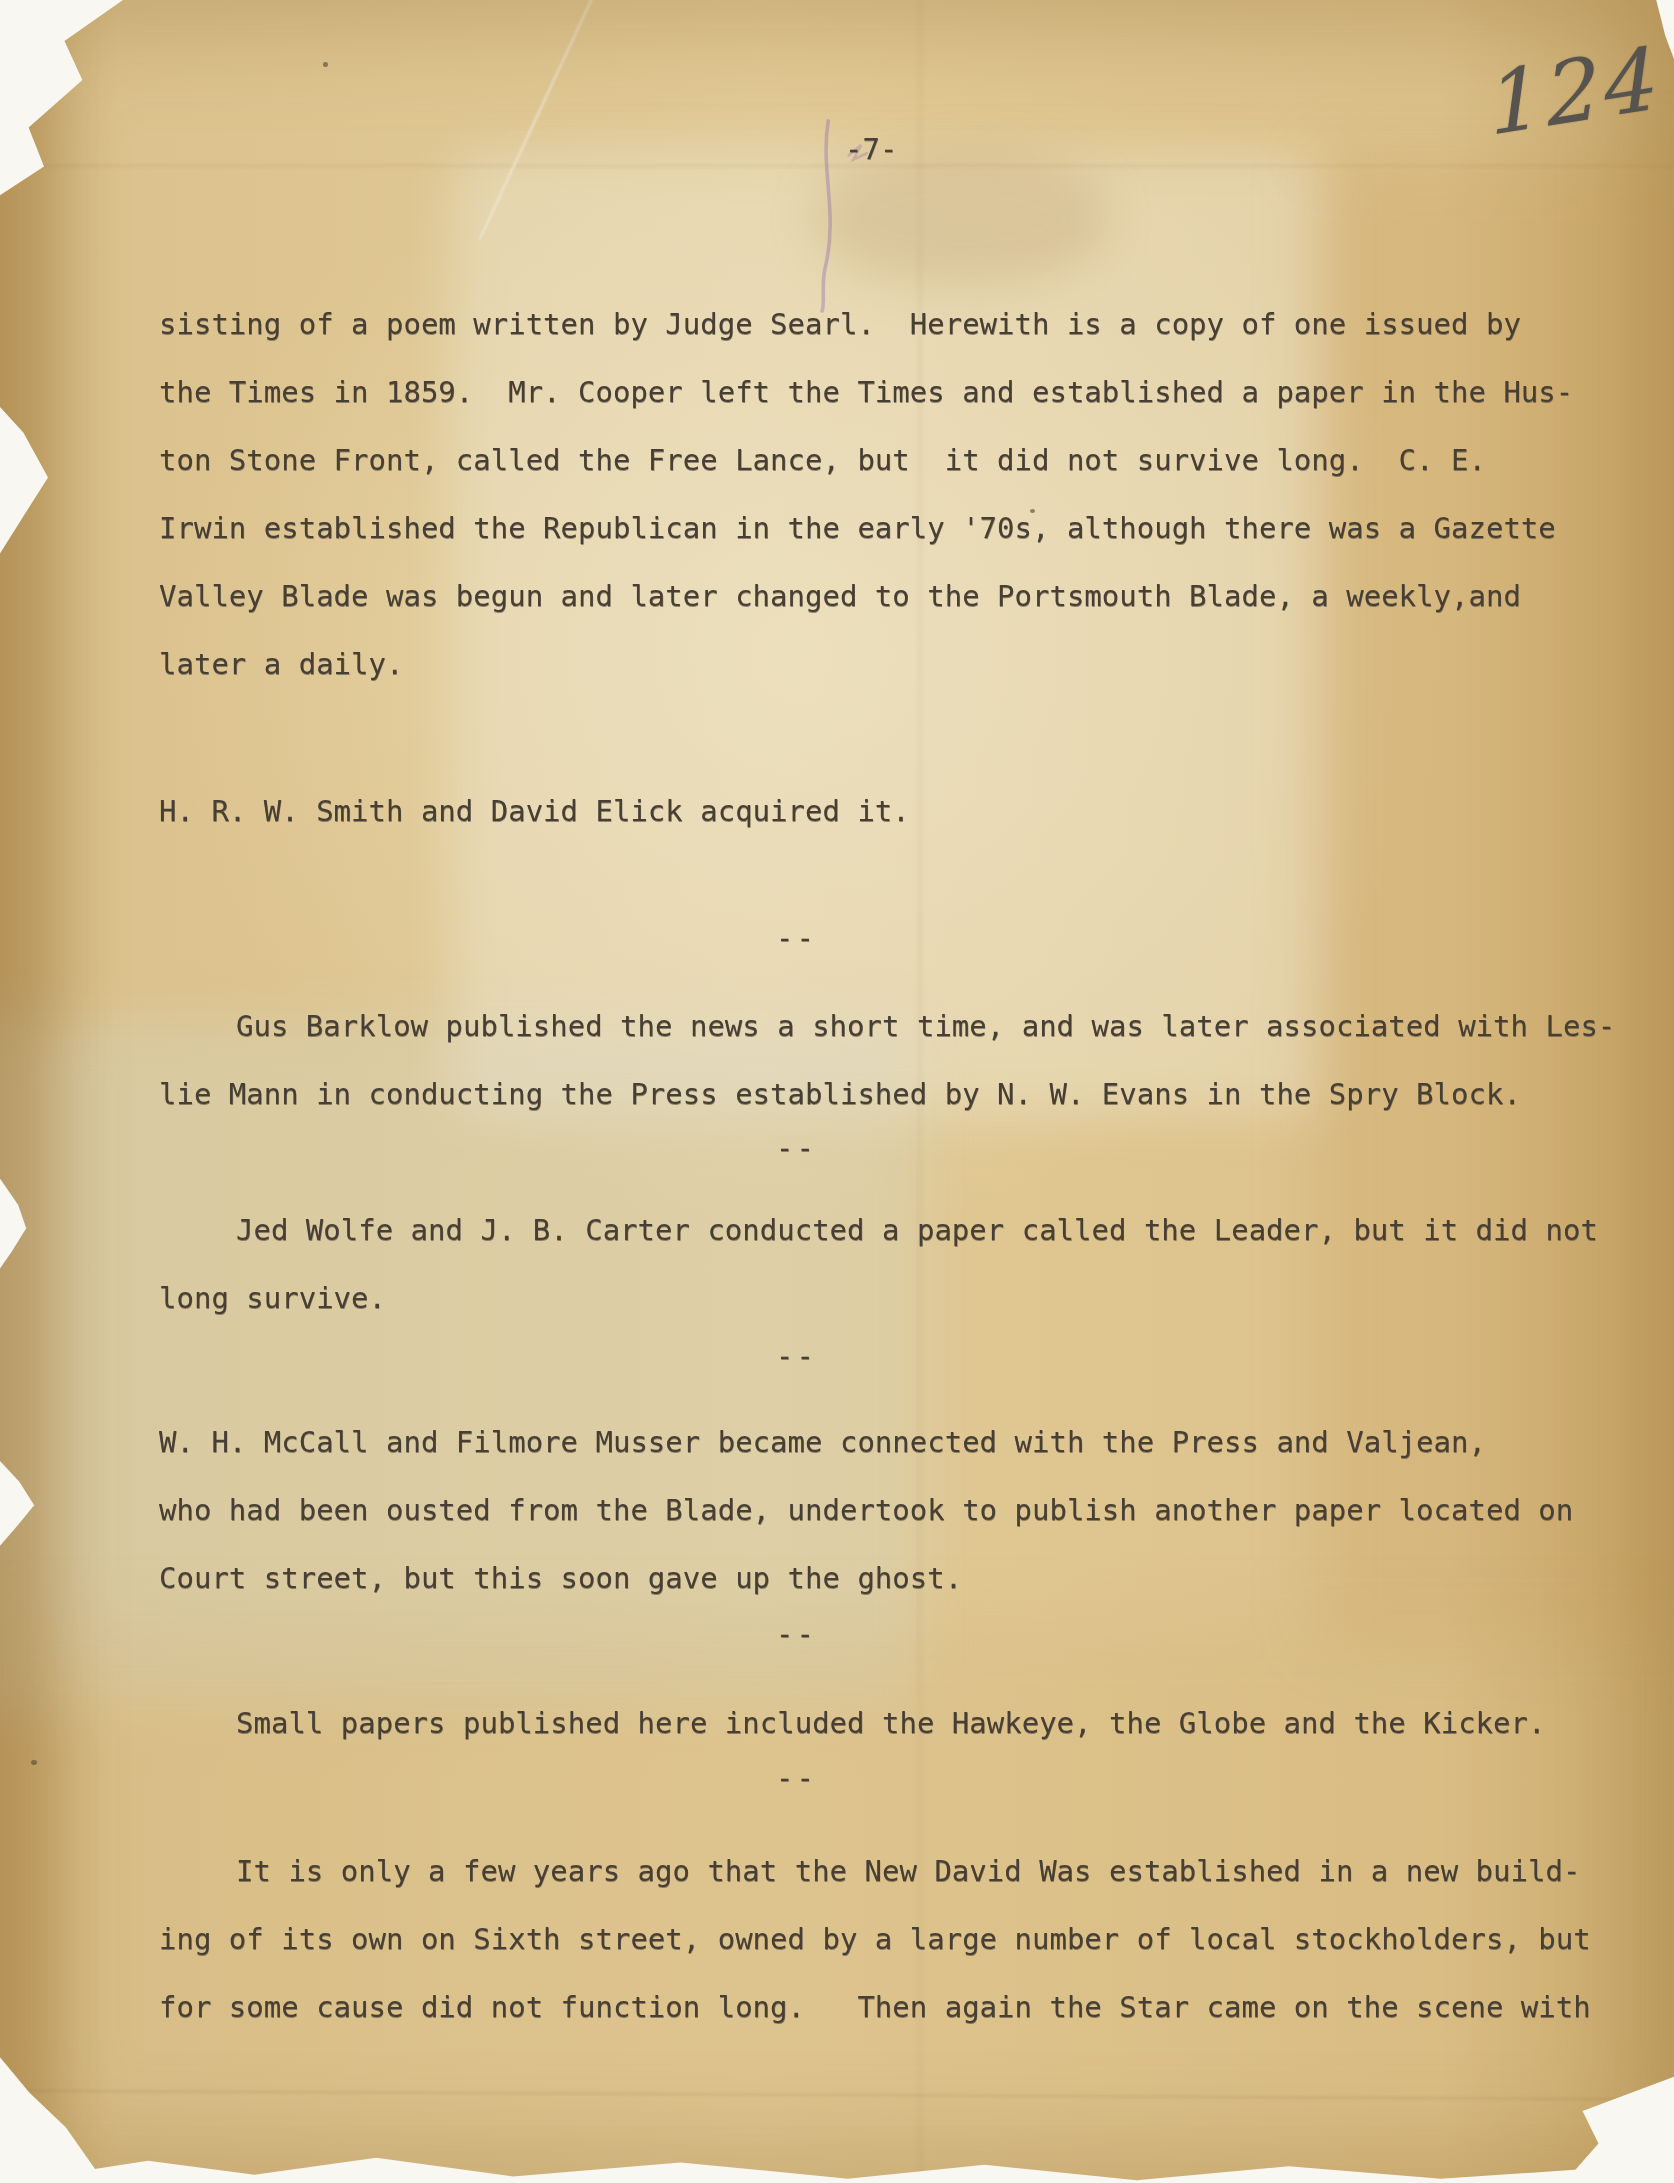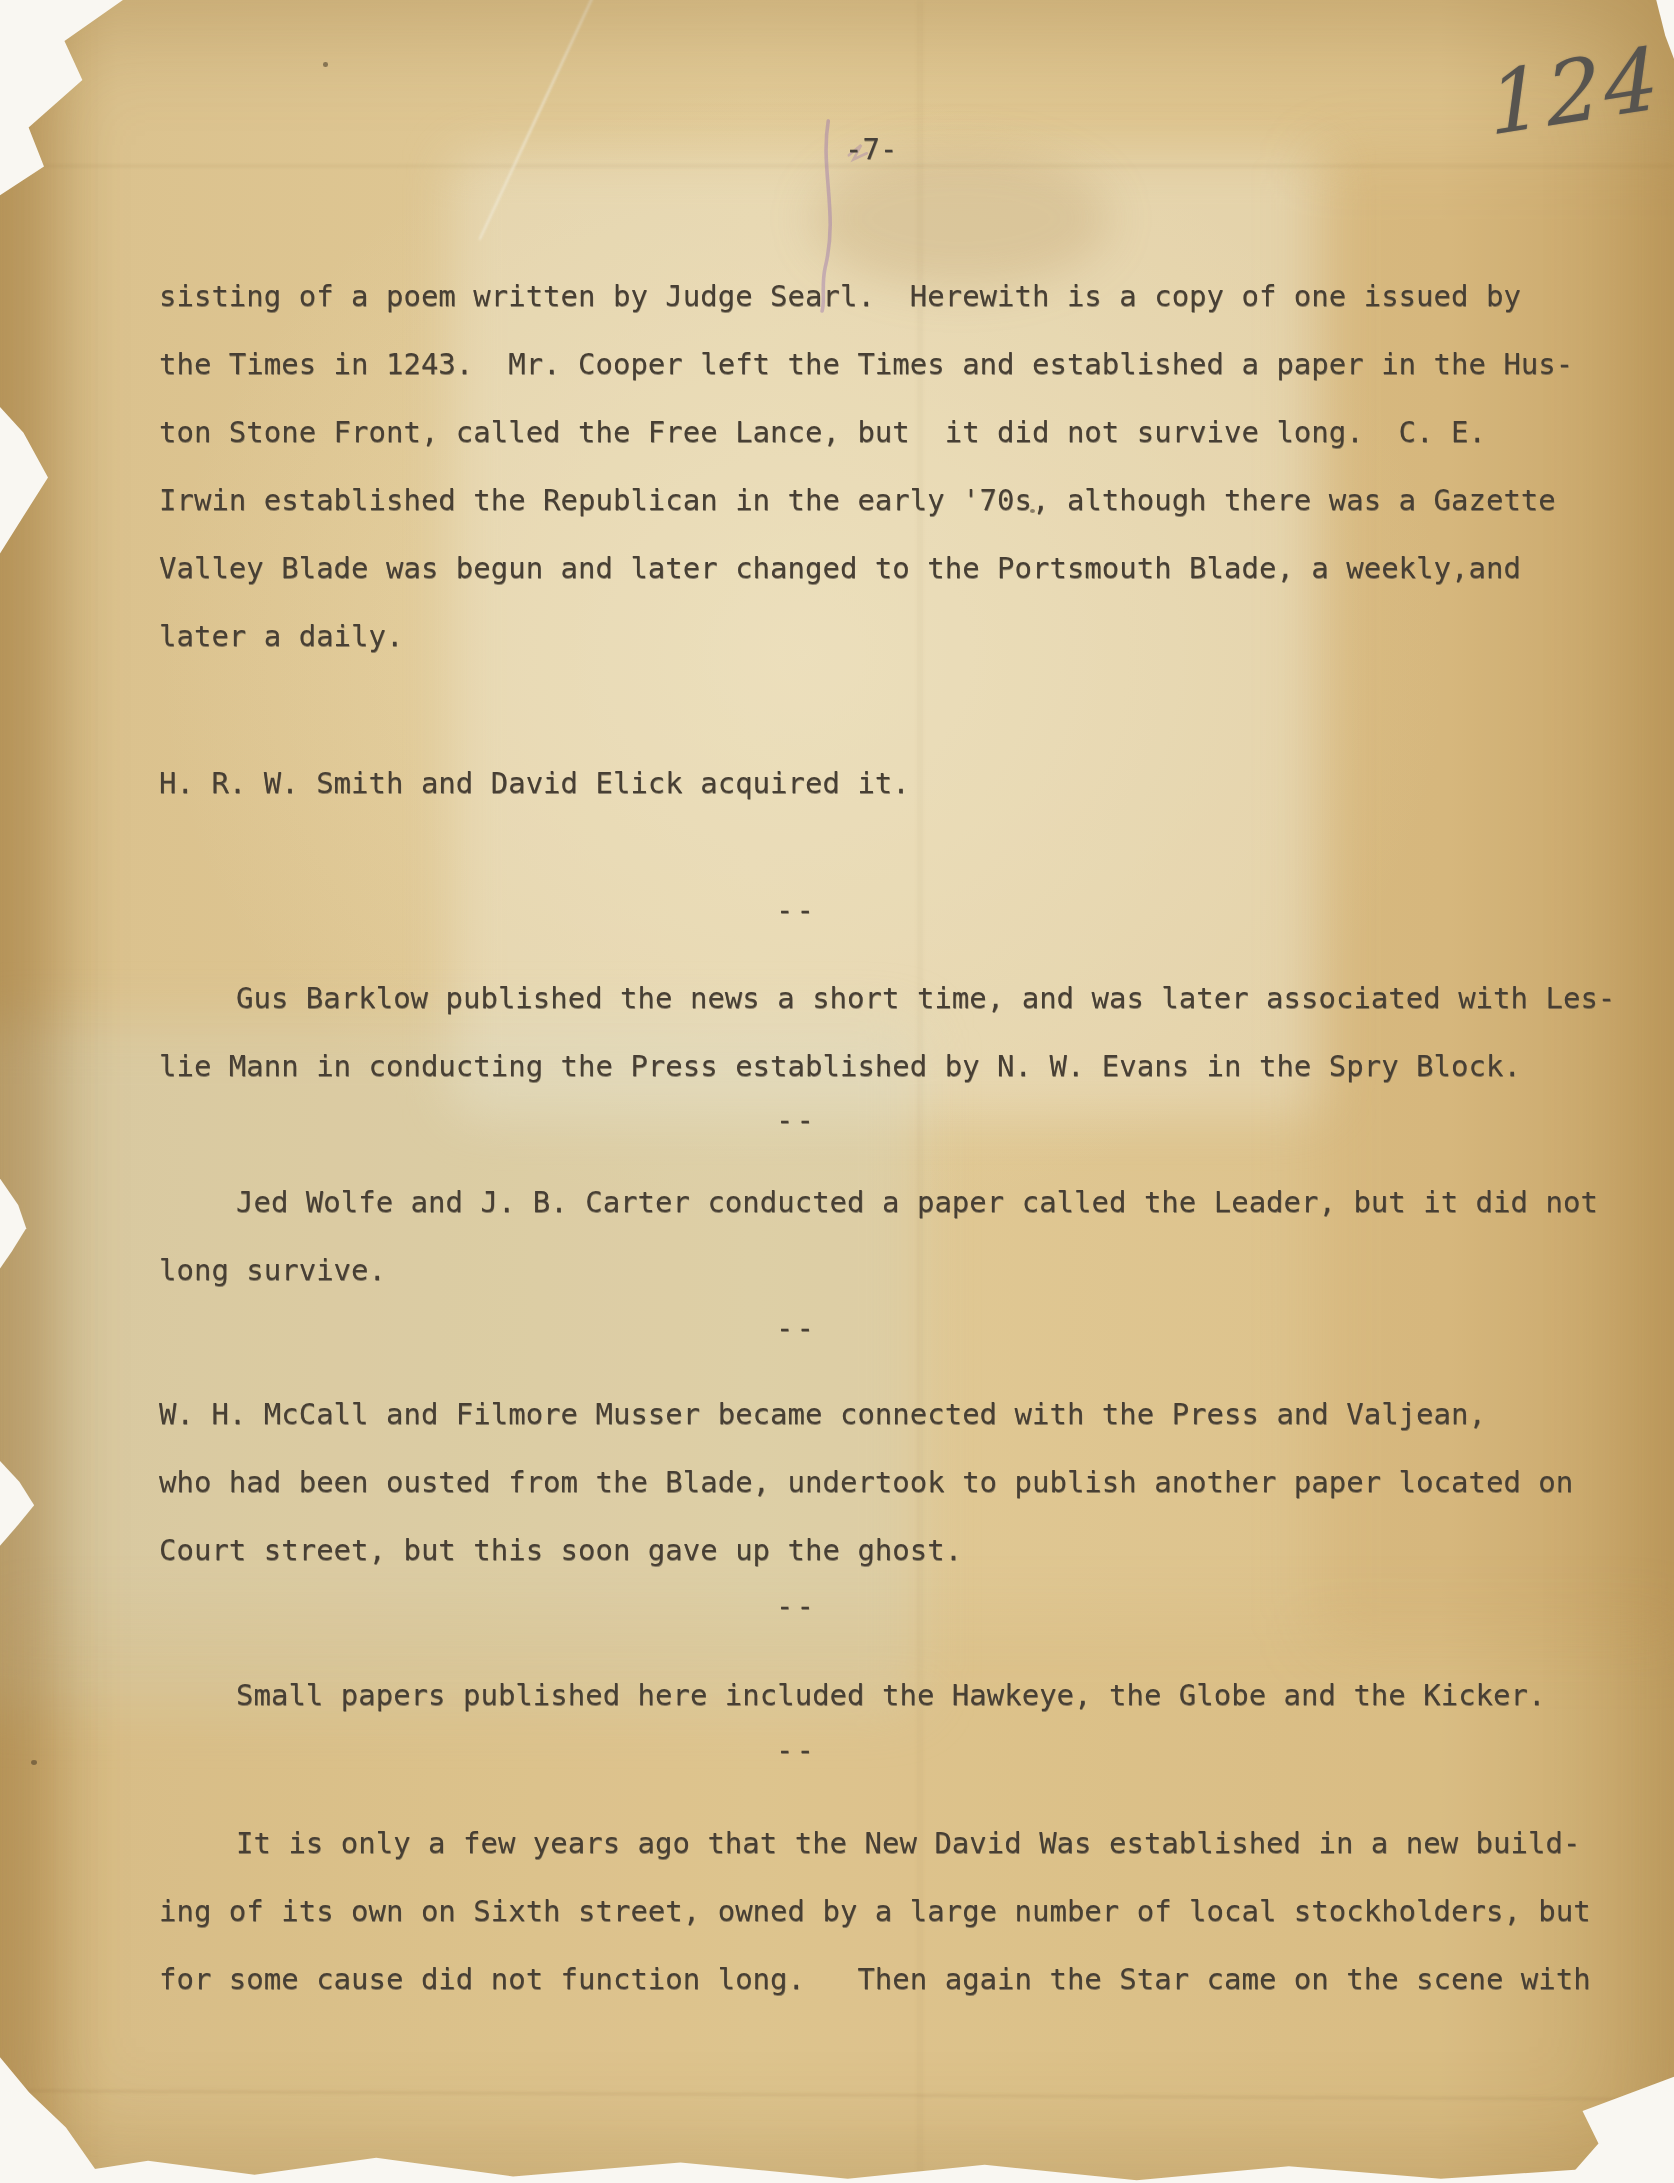--- a/index.html
+++ b/index.html
@@ -34,21 +34,21 @@
   .t-l3{left:-1px;top:1460px;width:37px;height:87px;
     clip-path:polygon(0 0,55% 25%,95% 52%,45% 78%,0 100%);}
   .t-bl{left:-1px;top:2056px;width:108px;height:130px;
     clip-path:polygon(0 0,28% 28%,62% 55%,100% 100%,0 100%);}
   .t-bottom{left:72px;top:2146px;width:1521px;height:39px;
     clip-path:polygon(0 100%,0 68%,5% 38%,12% 74%,20% 30%,29% 78%,40% 42%,51% 84%,60% 48%,70% 88%,80% 52%,90% 84%,100% 58%,100% 100%);}
   .t-br{left:1562px;top:2076px;width:114px;height:109px;
     clip-path:polygon(100% 0,100% 100%,0 100%,32% 62%,18% 32%);}
   .t-tr{left:1656px;top:-1px;width:20.6px;height:67px;
     clip-path:polygon(0 0,100% 0,100% 100%,45% 55%);}
-  .typed{position:absolute;inset:0;color:#473f34;}
+  .typed{position:absolute;inset:0;color:#473f34;margin-top:28px;}
   .block{position:absolute;left:159px;width:1465px;}
   .tline{white-space:pre;font-size:29px;line-height:68px;height:68px;
     text-shadow:0.3px 0.5px 0.6px rgba(71,63,52,0.55);}
   .ind{padding-left:77px;}
   .sep{position:absolute;left:776px;font-size:29px;line-height:68px;
     text-shadow:0.3px 0.5px 0.6px rgba(71,63,52,0.55);letter-spacing:3.1px;}
   .typed-num{position:absolute;left:845px;top:115px;font-size:29px;line-height:68px;
     color:#47413a;text-shadow:0.3px 0.5px 0.6px rgba(71,63,52,0.5);}
   .pencil-num{position:absolute;left:1488px;top:41px;
     font-family:"DejaVu Serif", serif;font-style:italic;font-size:86px;
@@ -95,21 +95,21 @@
   </svg>
 
   <div class="pencil-num">124</div>
 
   <div class="typed-num">-7-</div>
 
   <div class="typed">
 
     <div class="block" style="top:262px">
       <div class="tline">sisting of a poem written by Judge Searl.  Herewith is a copy of one issued by</div>
-      <div class="tline">the Times in 1243.  Mr. Cooper left the Times and established a paper in the Hus-</div>
+      <div class="tline">the Times in 1859.  Mr. Cooper left the Times and established a paper in the Hus-</div>
       <div class="tline">ton Stone Front, called the Free Lance, but  it did not survive long.  C. E.</div>
       <div class="tline">Irwin established the Republican in the early '70s, although there was a Gazette</div>
       <div class="tline">Valley Blade was begun and later changed to the Portsmouth Blade, a weekly,and</div>
       <div class="tline">later a daily.</div>
     </div>
 
     <div class="block" style="top:749px">
       <div class="tline">H. R. W. Smith and David Elick acquired it.</div>
     </div>
 

